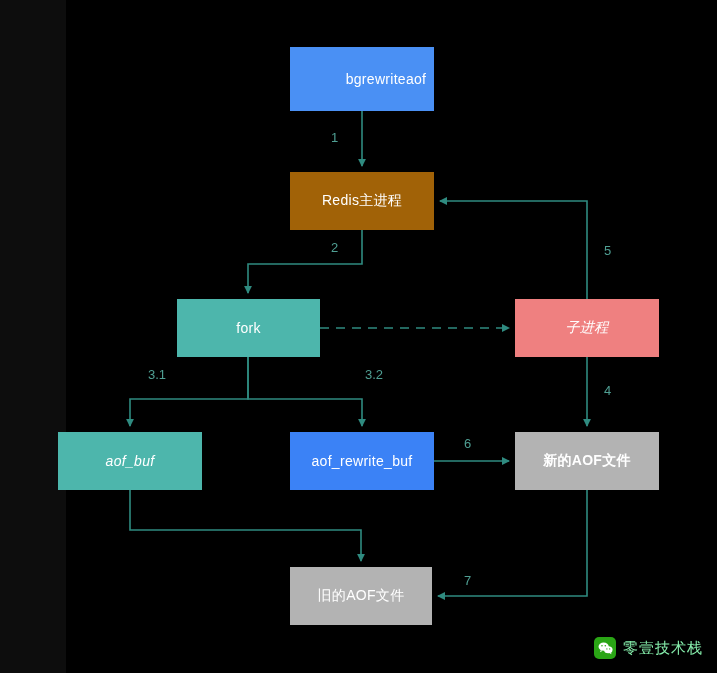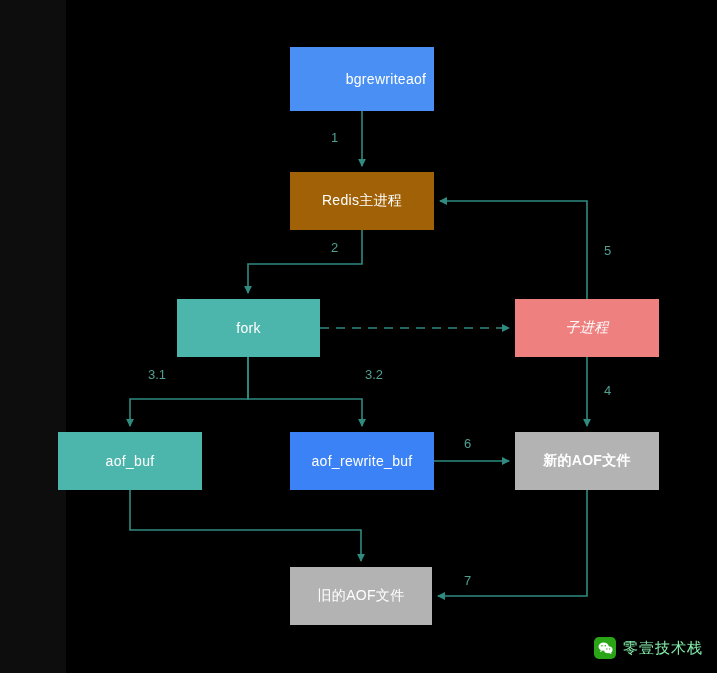--- a/index.html
+++ b/index.html
@@ -109,21 +109,21 @@
 </div>
 
 <div class="node" style="left:177px; top:299px; width:143px; height:58px; background:#4db6ac;">
   <span>fork</span>
 </div>
 
 <div class="node" style="left:515px; top:299px; width:144px; height:58px; background:#ef8080;font-style:italic;">
   <span>子进程</span>
 </div>
 
-<div class="node" style="left:58px; top:432px; width:144px; height:58px; background:#4db6ac;">
+<div class="node" style="left:58px; top:432px; width:144px; height:58px; background:#4db6ac;font-style:italic;">
   <span>aof_buf</span>
 </div>
 
 <div class="node" style="left:290px; top:432px; width:144px; height:58px; background:#3b82f6;">
   <span>aof_rewrite_buf</span>
 </div>
 
 <div class="node" style="left:515px; top:432px; width:144px; height:58px; background:#b3b3b3;font-weight:bold;">
   <span>新的AOF文件</span>
 </div>

